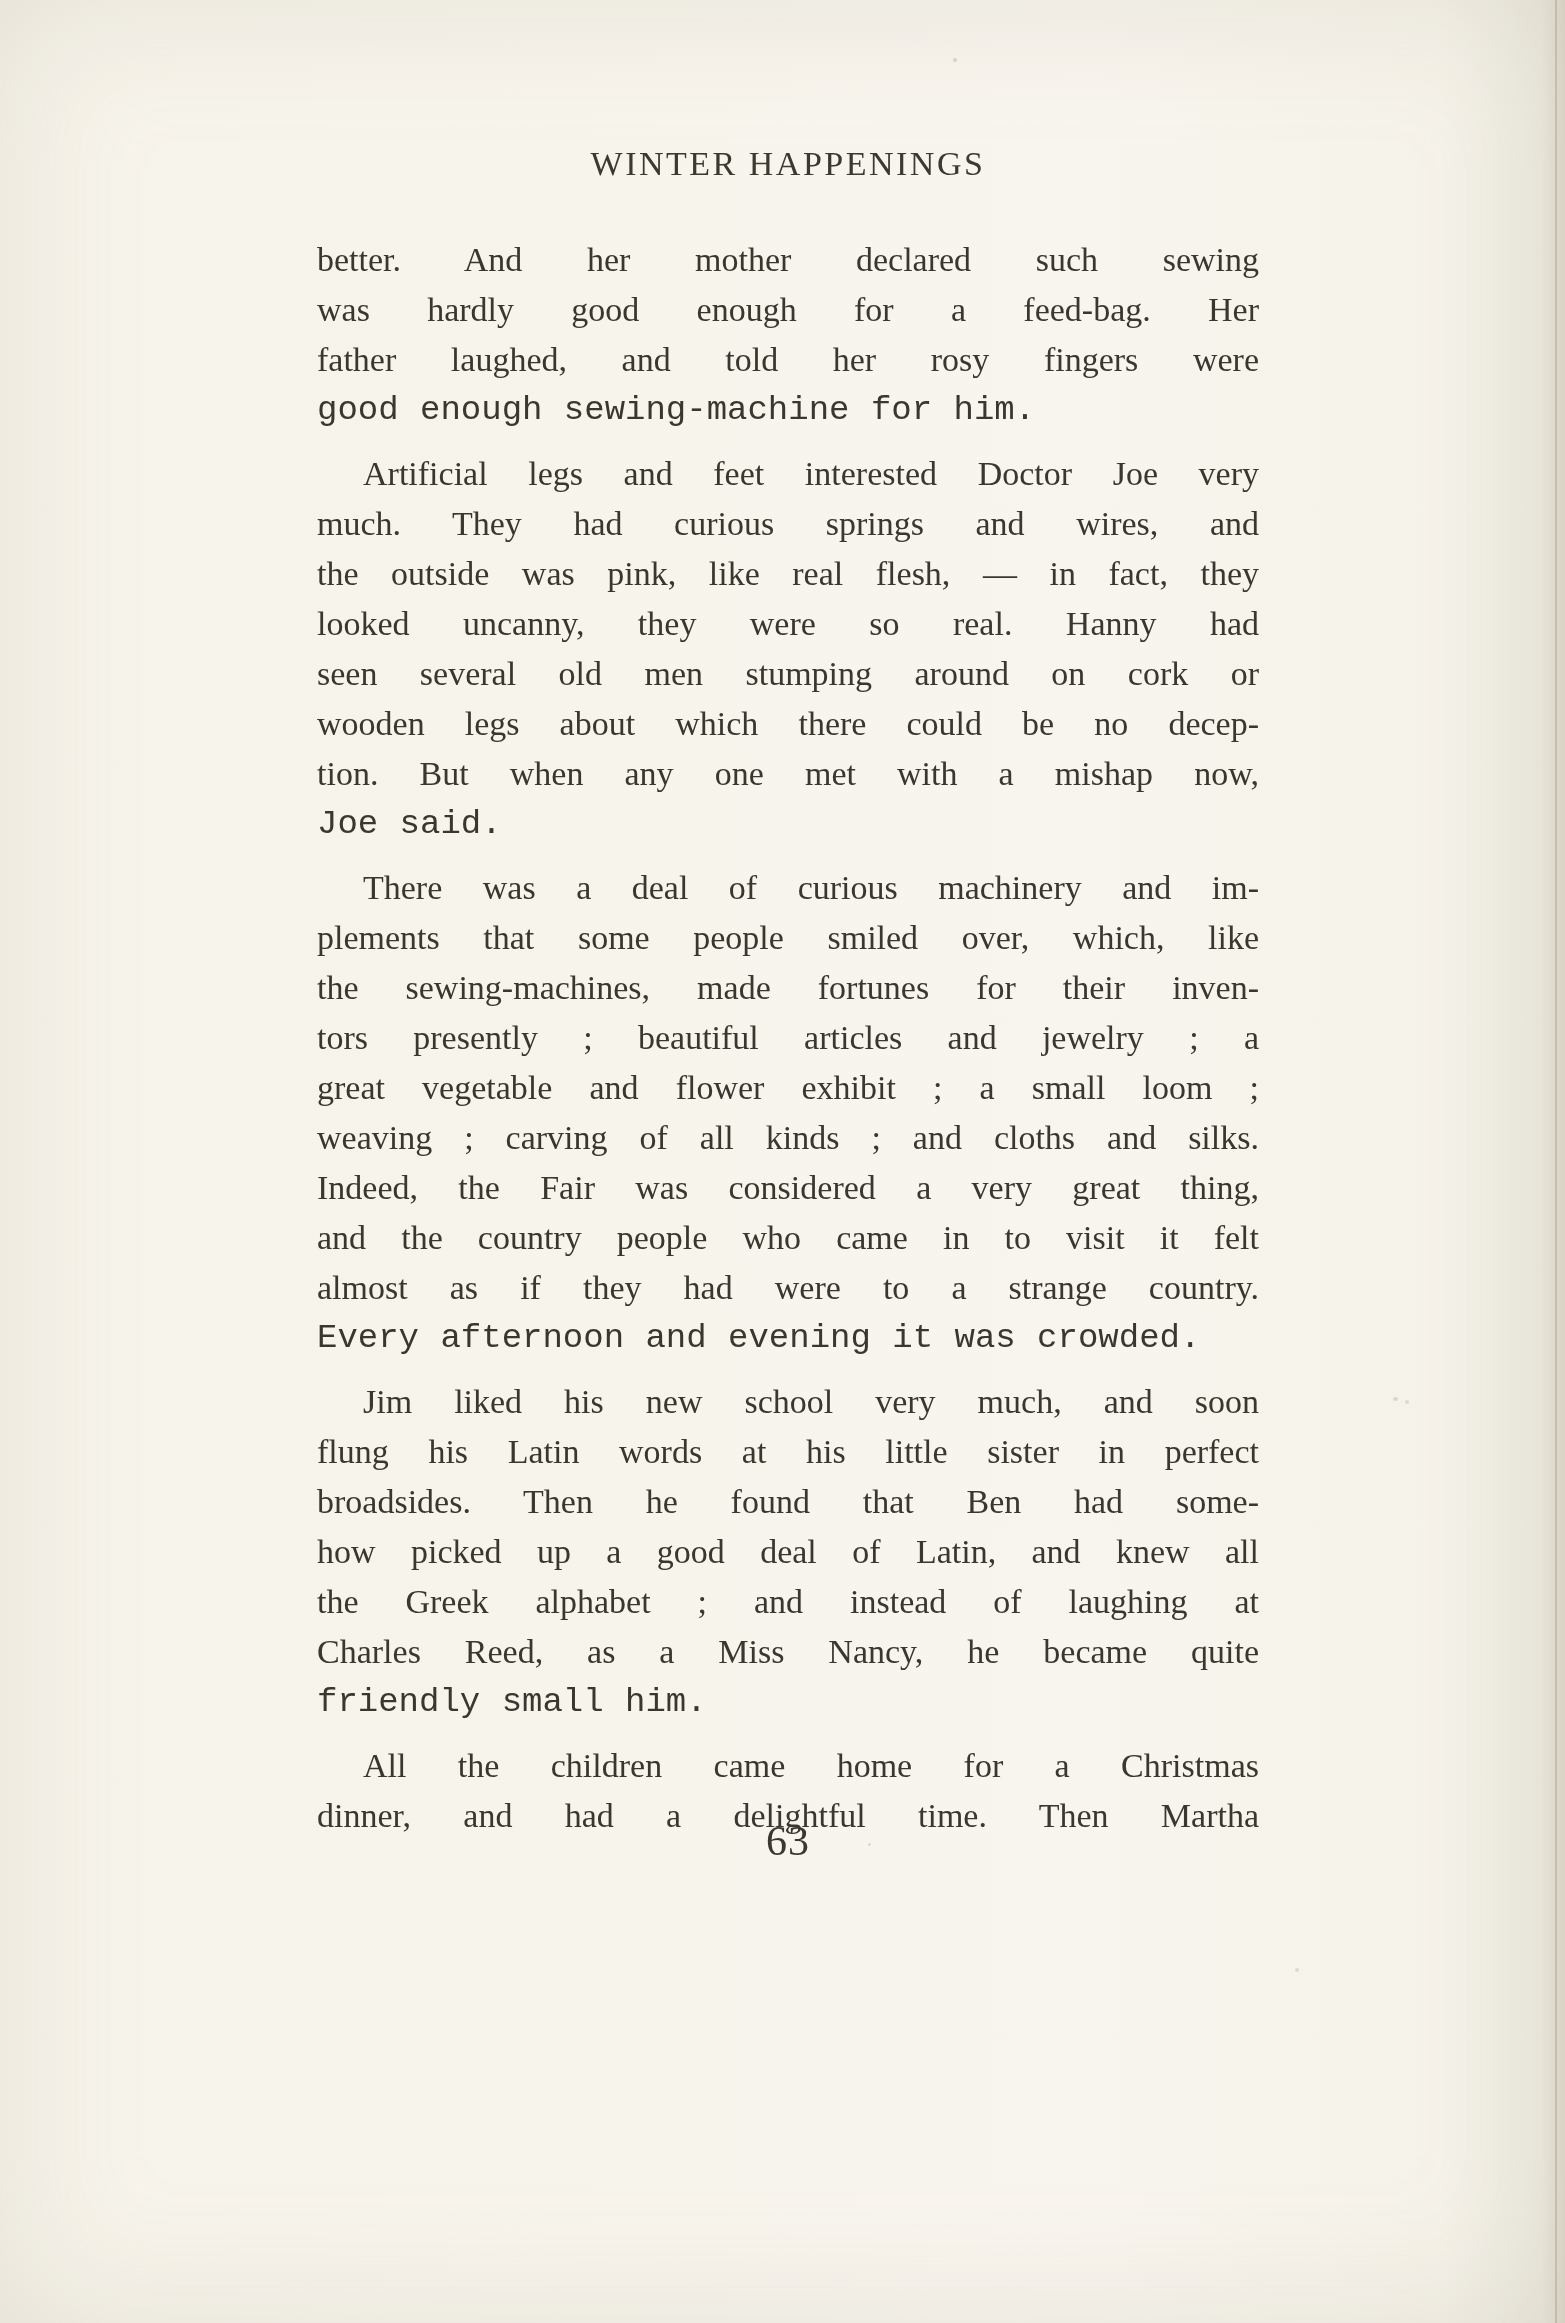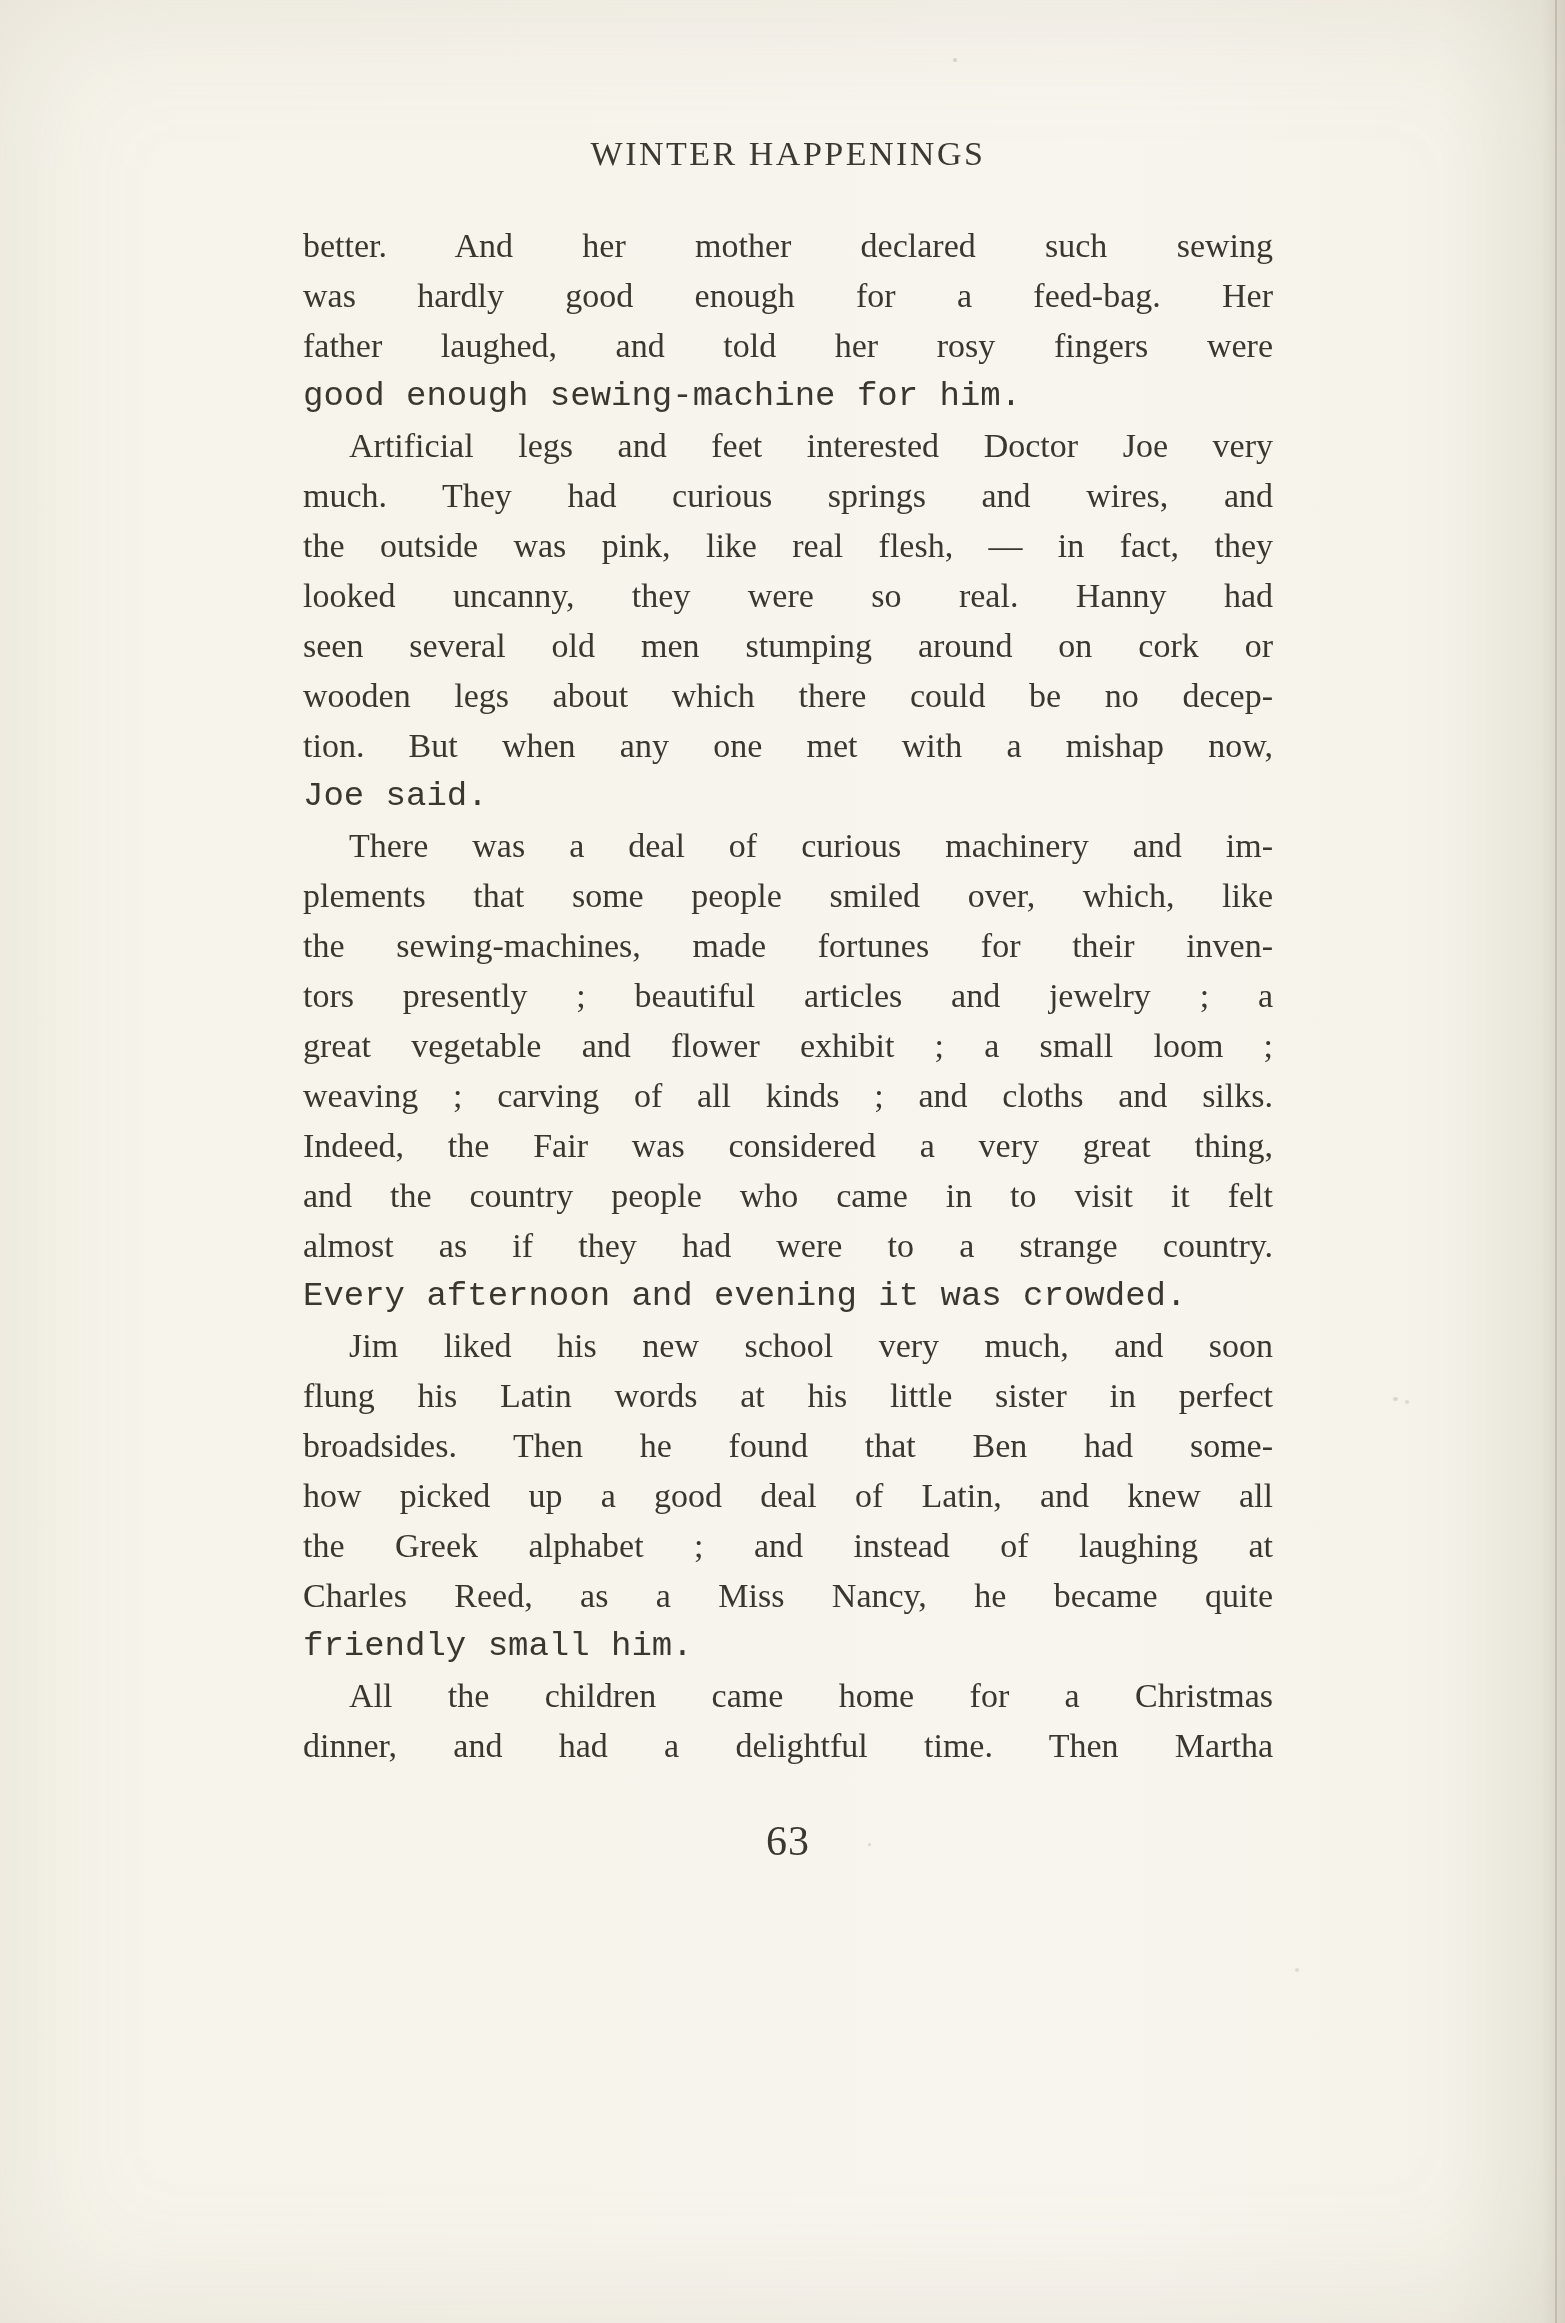--- a/index.html
+++ b/index.html
@@ -22,39 +22,39 @@
     content: "";
     position: absolute;
     top: 0;
     right: 8px;
     width: 2px;
     height: 100%;
     background: rgba(120, 112, 95, 0.25);
   }
   .running-head {
     position: absolute;
-    top: 134px;
+    top: 144px;
     left: 303px;
     width: 970px;
     text-align: center;
     font-size: 34px;
     line-height: 40px;
     letter-spacing: 2.5px;
     color: #3c3931;
   }
   .body-block {
     position: absolute;
     top: 221px;
     left: 303px;
     width: 970px;
     font-size: 34px;
     line-height: 50px;
   }
   .para {
-    margin: 0;
+    margin: 14px;
   }
   .line {
     text-align: justify;
     text-align-last: justify;
     white-space: normal;
     word-spacing: 1px;
   }
   .line.indent {
     text-indent: 46px;
   }

